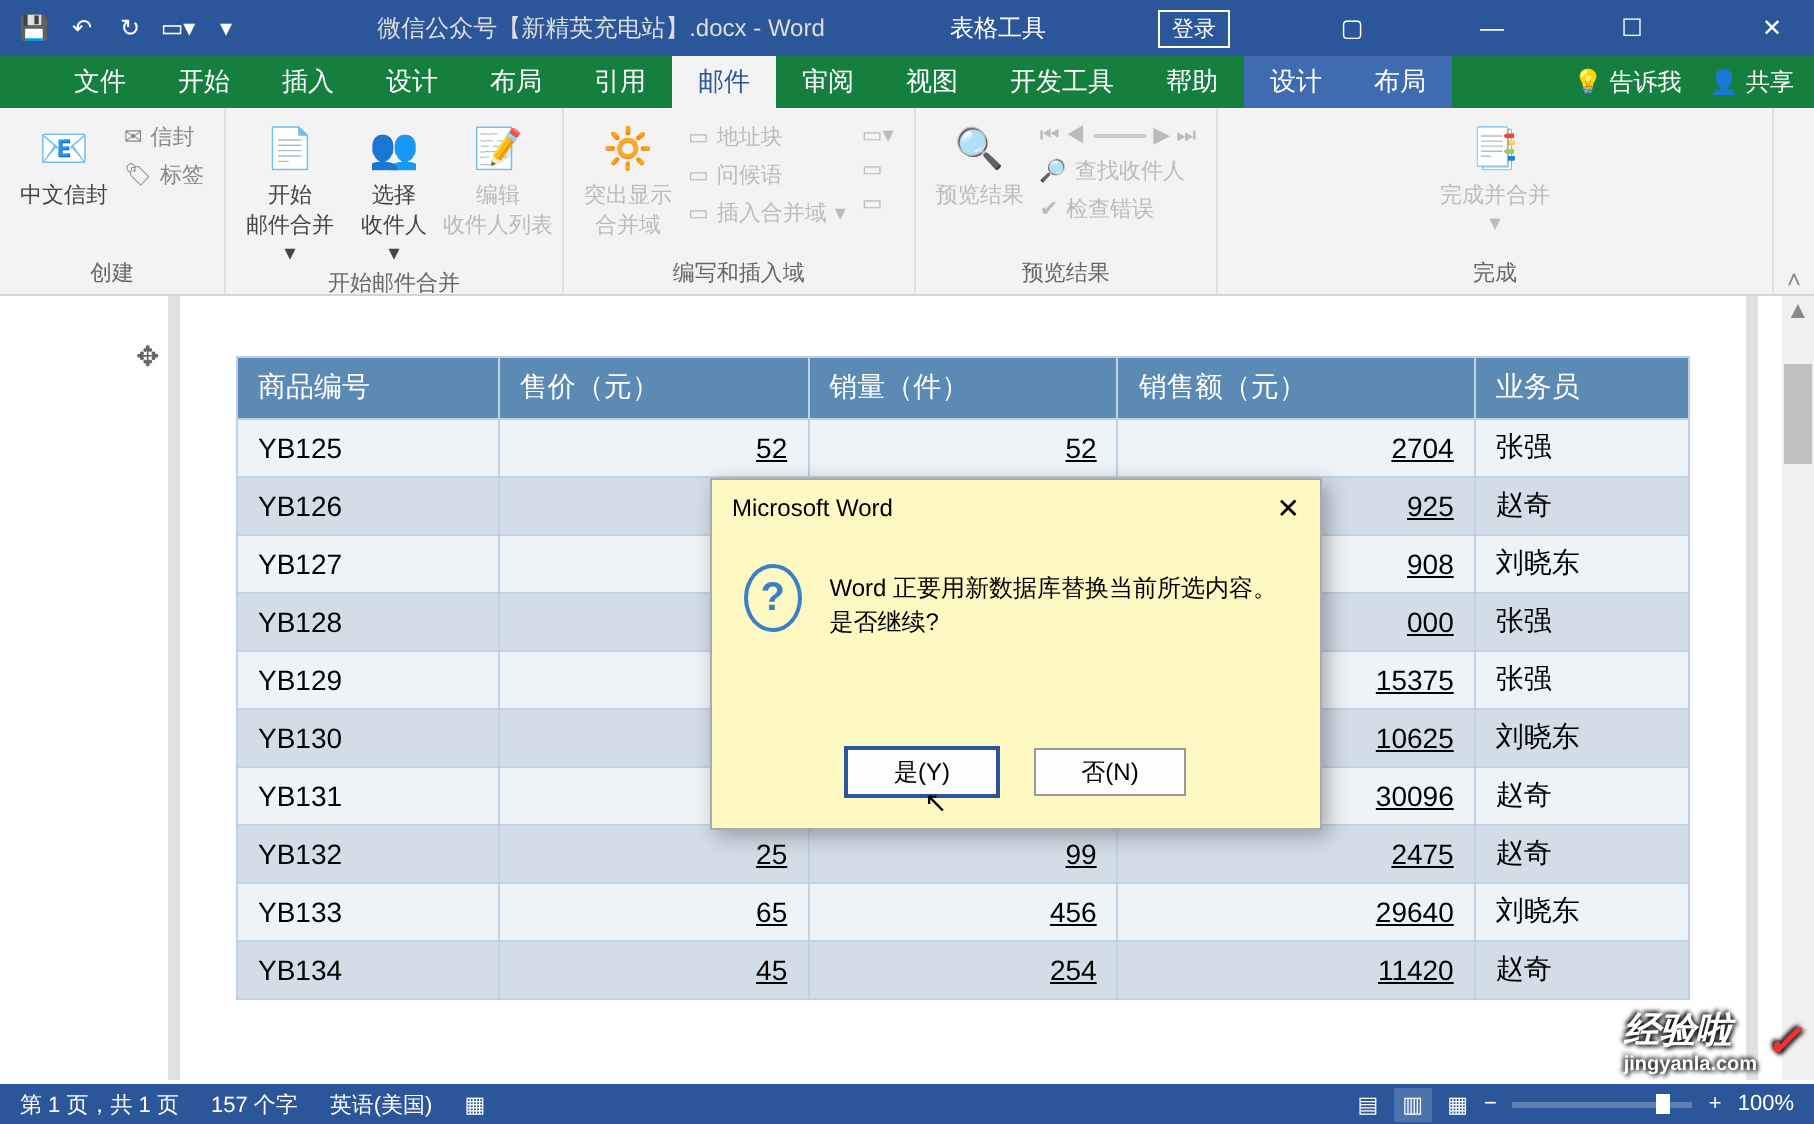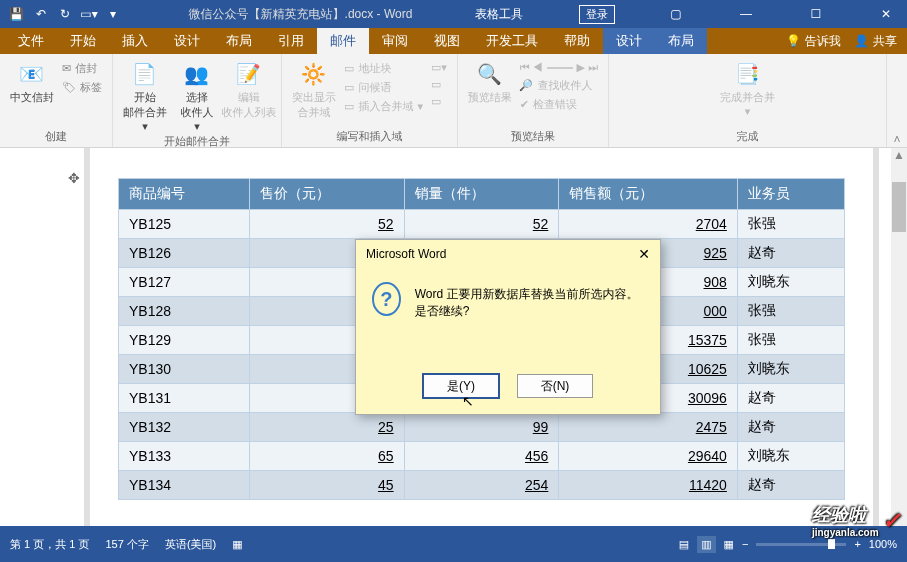--- a/index.html
+++ b/index.html
@@ -2,21 +2,21 @@
 <html><head>
 <meta charset="utf-8">
 <style>
 * { margin:0; padding:0; box-sizing:border-box; font-family:"Microsoft YaHei",SimSun,sans-serif; }
 body { background:#fff; width:907px; height:562px; overflow:hidden; position:relative; font-size:12px; }
 .titlebar { height:28px; background:#2b579a; display:flex; align-items:center; padding:0 6px; color:#fff; }
 .qat-btn { width:22px; height:22px; display:flex; align-items:center; justify-content:center; margin-right:2px; font-size:12px; }
 .titlebar-title { flex:1; text-align:center; font-size:12px; color:#ddd; }
 .titlebar-right { display:flex; align-items:center;gap:40px; }
 .win-btn { width:30px; height:22px; display:flex; align-items:center; justify-content:center; color:#fff; font-size:12px; }
-.tabstrip { height:26px; background:#a16207; display:flex; align-items:stretch; color:#fff; padding-left:5px; }
+.tabstrip { height:26px; background:#15803d; display:flex; align-items:stretch; color:#fff; padding-left:24px; }
 .tab { padding:0 13px; display:flex; align-items:center; font-size:13px; }
 .tab.active { background:#f3f3f3; color:#2b579a; }
 .tab.context { background:#3f6bb1; }
 .tab-login { border:1px solid #fff; padding:1px 6px; margin:3px 6px; font-size:11px; }
 .tab-right { margin-left:auto; display:flex; align-items:center; padding-right:10px; gap:14px; }
 .ribbon { height:94px; background:#f3f3f3; border-bottom:1px solid #d4d4d4; display:flex; }
 .group { border-right:1px solid #e0e0e0; display:flex; flex-direction:column; align-items:center; padding:4px 8px 2px; }
 .group-body { flex:1; display:flex; align-items:flex-start; gap:4px; }
 .group-label { font-size:11px; color:#666; padding:1px 0; }
 .bigbtn { display:flex; flex-direction:column; align-items:center; width:48px; font-size:11px; text-align:center; color:#444; }
@@ -30,21 +30,21 @@
 .edge { position:absolute; top:0; bottom:0; width:6px; background:#e0e0e0; }
 .edge.left { left:84px; } .edge.right { right:28px; }
 .page { position:absolute; top:6px; left:90px; right:34px; bottom:0; background:#fff; padding:24px 28px 0; }
 .table { width:100%; border-collapse:collapse; font-size:14px; }
 .table th { background:#5b8bb5; color:#fff; text-align:left; padding:6px 10px; border:1px solid #bfd1e5; font-weight:normal; }
 .table td { border:1px solid #bfd1e5; padding:5px 10px; }
 .table tr:nth-child(odd) td { background:#eef3f8; }
 .table tr:nth-child(even) td { background:#d2dde8; }
 .num { text-align:right;text-decoration:underline; }
 .anchor { position:absolute; left:68px; top:22px; font-size:14px; color:#666; }
-.statusbar { position:absolute; bottom:0; left:0; right:0; height:36px; background:#2b579a; color:#fff; display:flex; align-items:center; padding:0 10px; font-size:11px; gap:16px; }
+.statusbar { position:absolute; bottom:0; left:0; right:0; height:20px; background:#2b579a; color:#fff; display:flex; align-items:center; padding:0 10px; font-size:11px; gap:16px; }
 .statusbar .right { margin-left:auto; display:flex; align-items:center; gap:8px; }
 .zoom-track { width:90px; height:3px; background:#5e7fb3; position:relative; }
 .zoom-thumb { width:7px; height:10px; background:#fff; position:absolute; top:-4px; left:72px; }
 .dialog { position:absolute; left:355px; top:239px; width:306px; background:#fef9c3; border:1px solid #aaa; box-shadow:3px 3px 10px rgba(0,0,0,.3); }
 .dlg-title { display:flex; align-items:center; padding:6px 10px; font-size:12px; }
 .dlg-title .x { margin-left:auto; font-size:14px; }
 .dlg-body { display:flex; padding:14px 16px 18px; gap:14px; align-items:flex-start; }
 .dlg-icon { width:34px; height:34px; border-radius:50%; border:2px solid #3a7fc7; color:#3a7fc7; display:flex; align-items:center; justify-content:center; font-size:20px; font-weight:bold; }
 .dlg-btns { display:flex; justify-content:center; gap:18px; padding:0 0 16px; }
 .dlg-btn { width:76px; height:24px; border:1px solid #999; background:#fdfdfd; font-size:12px; display:flex; align-items:center; justify-content:center; position:relative;margin-top:36px; }

